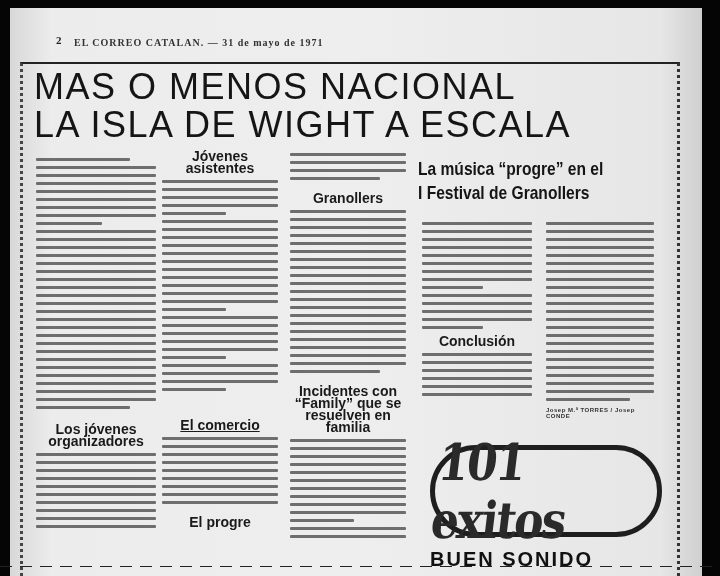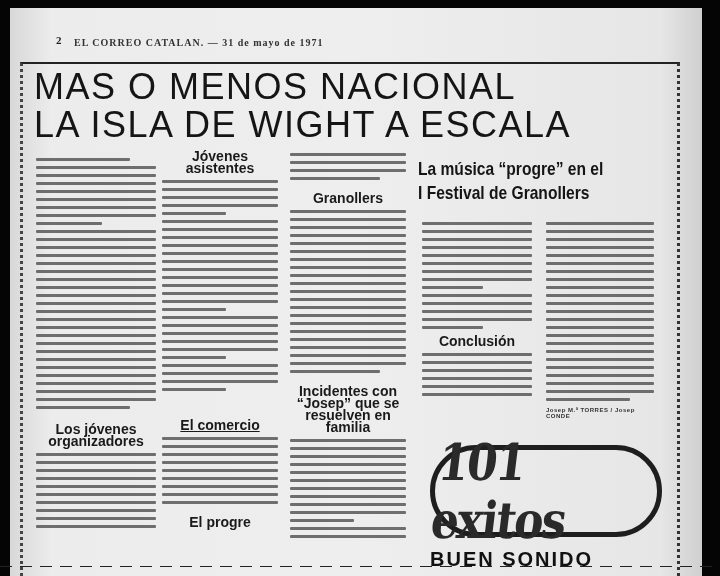--- a/index.html
+++ b/index.html
@@ -145,21 +145,21 @@
   <div class="line"></div>
   <div class="line"></div>
   <div class="line"></div>
   <div class="line"></div>
   <div class="line"></div>
   <div class="line"></div>
   <div class="line"></div>
   <div class="line"></div>
   <div class="line"></div>
   <div class="line m"></div>
-  <div class="subhead" style="margin-top:12px;">Incidentes con “Josep” que se resuelven en familia</div>
+  <div class="subhead" style="margin-top:12px;">Incidentes con “Family” que se resuelven en familia</div>
   <div class="line"></div>
   <div class="line"></div>
   <div class="line"></div>
   <div class="line"></div>
   <div class="line"></div>
   <div class="line"></div>
   <div class="line"></div>
   <div class="line"></div>
   <div class="line"></div>
   <div class="line"></div>

